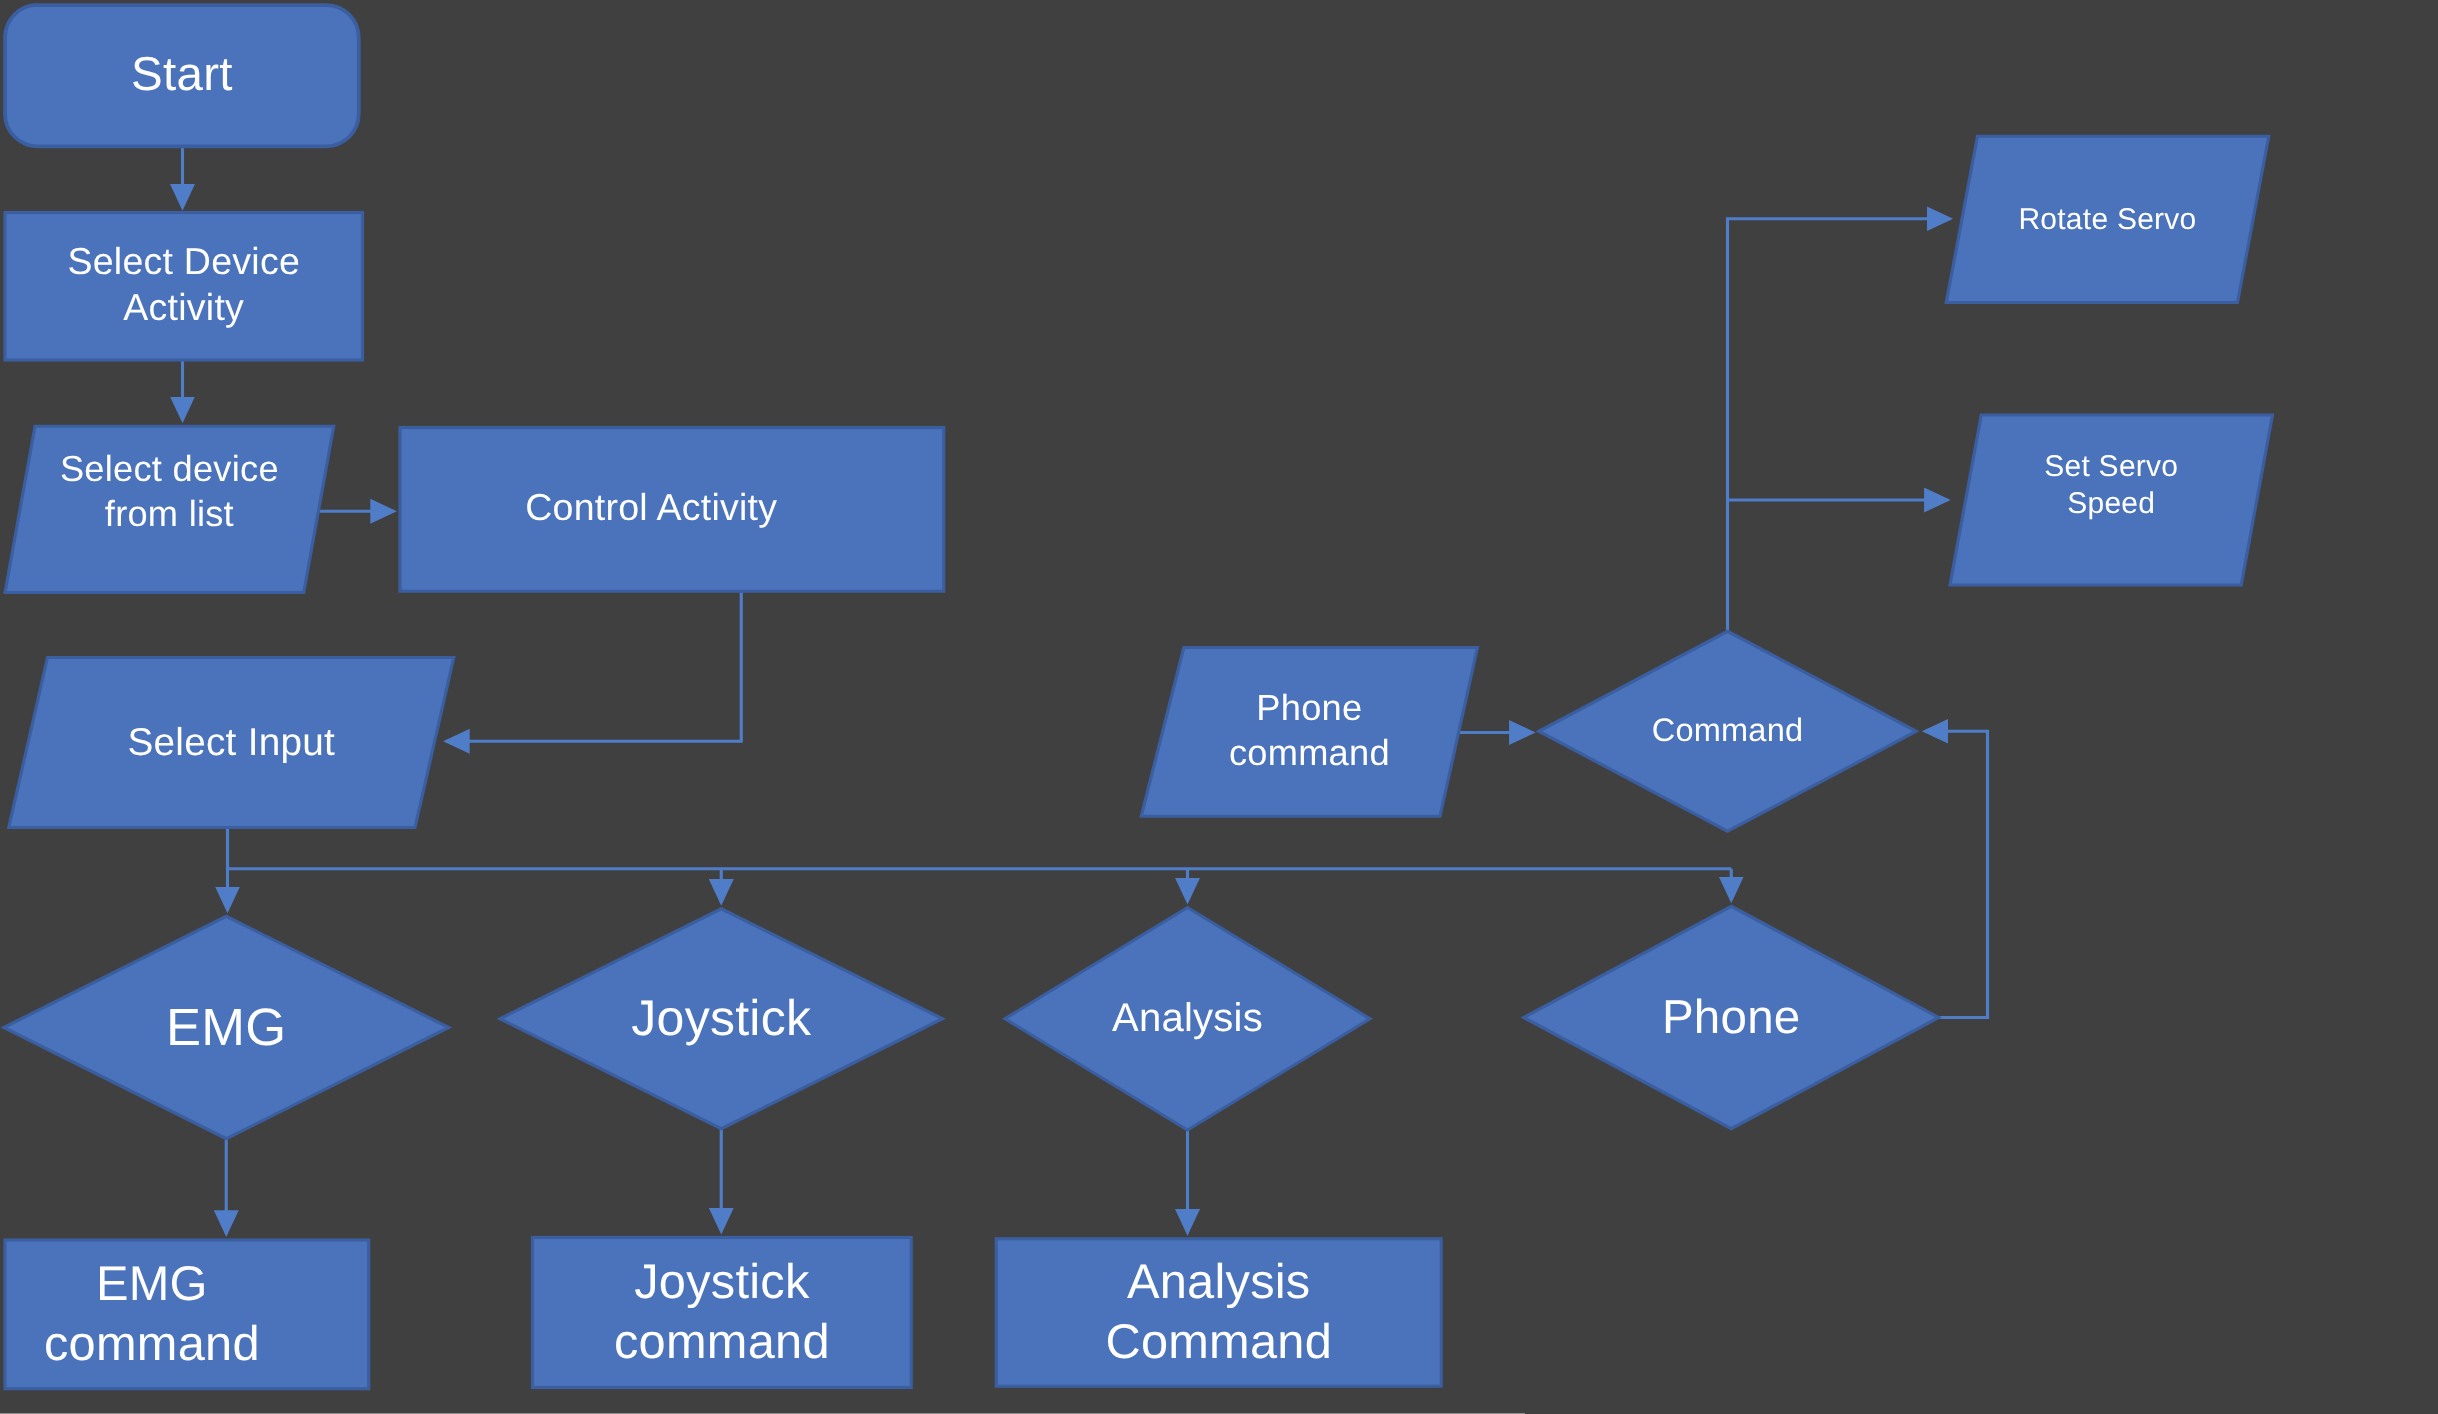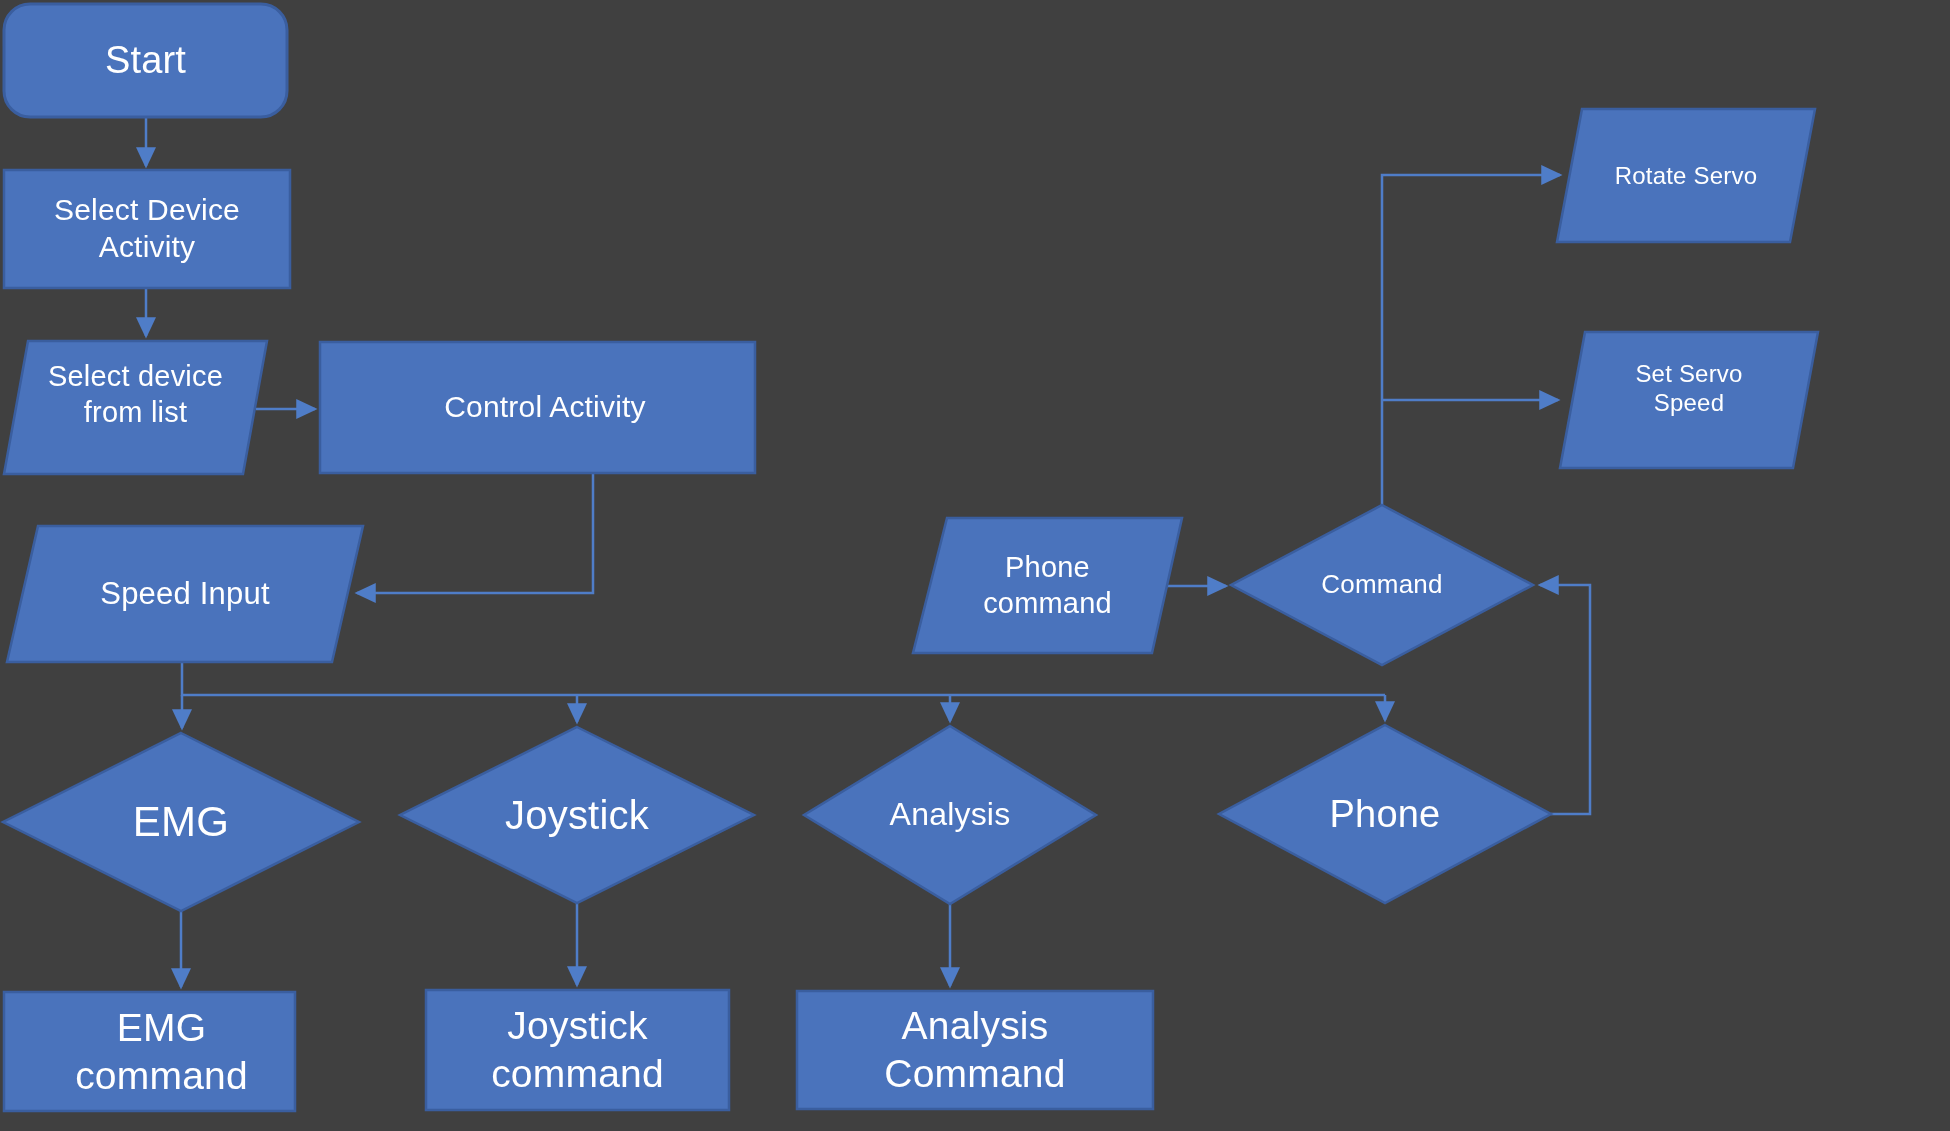--- a/index.html
+++ b/index.html
@@ -87,31 +87,31 @@
     <polygon points="1385,725 1551,814 1385,903 1219,814" stroke-width="2.5" fill="#4A73BC" stroke="#3A5E9F"></polygon>
     <rect x="4" y="992" width="291" height="119" stroke-width="2.5" fill="#4A73BC" stroke="#3A5E9F"></rect>
     <rect x="426" y="990" width="303" height="120" stroke-width="2.5" fill="#4A73BC" stroke="#3A5E9F"></rect>
     <rect x="797" y="991" width="356" height="118" stroke-width="2.5" fill="#4A73BC" stroke="#3A5E9F"></rect>
   </svg>
 
   <div class="node-label f38" style="left:4px; top:4px; width:283px; height:113px;">Start</div>
   <div class="node-label f30" style="left:4px; top:170px; width:286px; height:118px;border-radius:14px;">Select Device Activity</div>
   <div class="node-label f29" style="left:4px; top:341px; width:263px; height:107px;">Select device
 from list</div>
-  <div class="node-label f30" style="left:320px; top:342px; width:402px; height:131px;padding-left:24px;">Control Activity</div>
-  <div class="node-label f31" style="left:7px; top:526px; width:356px; height:136px;">Speed Input</div>
+  <div class="node-label f30" style="left:320px; top:342px; width:402px; height:131px;">Control Activity</div>
+  <div class="node-label f31" style="left:7px; top:526px; width:356px; height:136px;">Select Input</div>
   <div class="node-label f29" style="left:913px; top:518px; width:269px; height:135px;">Phone
 command</div>
   <div class="node-label f26" style="left:1231px; top:505px; width:302px; height:160px;">Command</div>
   <div class="node-label f28" style="left:1557px; top:109px; width:258px; height:133px;">Rotate Servo</div>
   <div class="node-label f28" style="left:1560px; top:320px; width:258px; height:136px;">Set Servo
 Speed</div>
   <div class="node-label f42" style="left:3px; top:733px; width:356px; height:178px;">EMG</div>
   <div class="node-label f40" style="left:400px; top:727px; width:354px; height:176px;">Joystick</div>
   <div class="node-label f32" style="left:804px; top:726px; width:292px; height:178px;">Analysis</div>
   <div class="node-label f38" style="left:1219px; top:725px; width:332px; height:178px;">Phone</div>
-  <div class="node-label f39" style="left:4px; top:992px; width:235px; height:119px;margin-left:40px;">EMG command</div>
+  <div class="node-label f39" style="left:4px; top:992px; width:235px; height:119px;">EMG command</div>
   <div class="node-label f39" style="left:426px; top:990px; width:303px; height:120px;">Joystick
 command</div>
   <div class="node-label f39" style="left:797px; top:991px; width:356px; height:118px;">Analysis
 Command</div>
 
 </div>
 
 </body></html>

